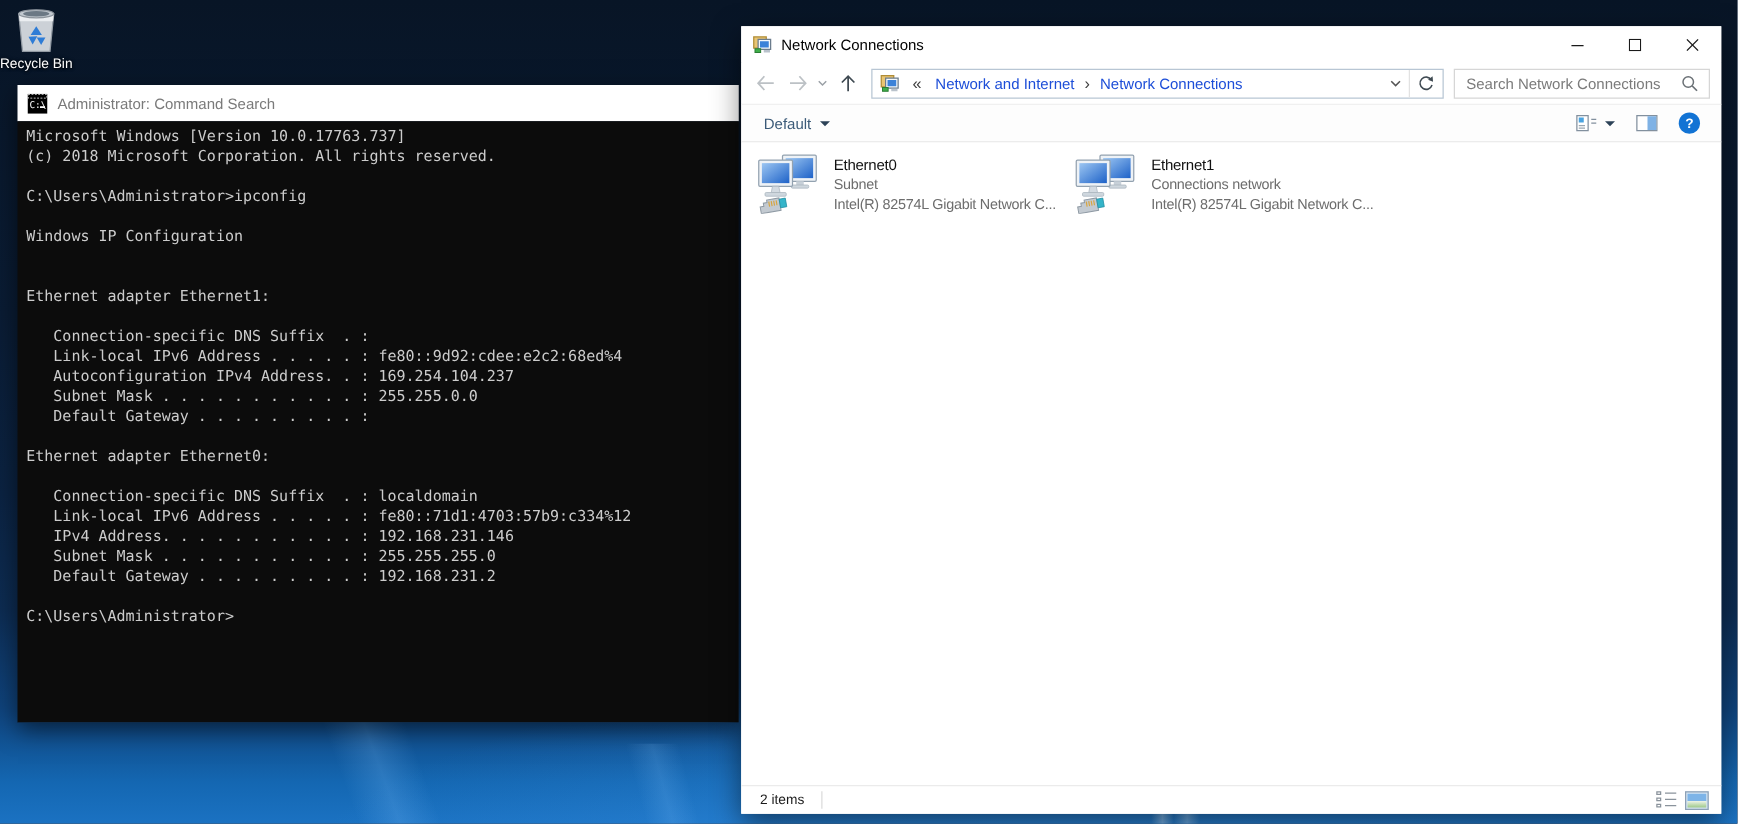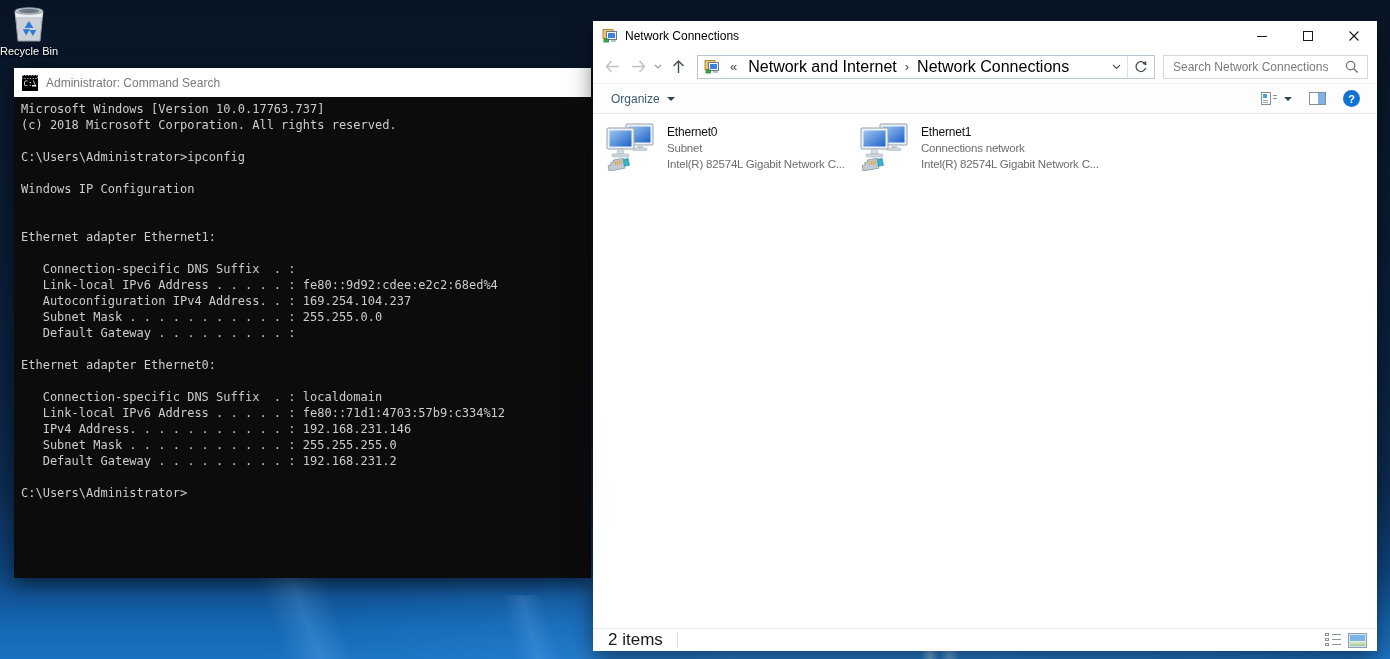--- a/index.html
+++ b/index.html
@@ -49,21 +49,21 @@
   .caption-controls { margin-left:auto; display:flex; height:100%; }
   .cap-btn { width:46px; height:100%; display:flex; align-items:center; justify-content:center; }
 
   .navbar { height:33px; flex:none; display:flex; align-items:center; padding:0 9px 0 6px; background:#fff; }
   .nav-btn { width:26px; height:26px; display:flex; align-items:center; justify-content:center; flex:none; }
   .nav-chevron { width:14px; height:26px; display:flex; align-items:center; justify-content:center; flex:none; }
   .addressbar { flex:1; height:24px; margin-left:6px; border:1px solid #b8c6d4; background:#fff;
                 display:flex; align-items:center; padding-left:4px; min-width:0; }
   .addr-icon { width:16px; height:16px; margin:0 5px 0 2px; flex:none; }
   .crumb-collapsed { font-size:13px; color:#404040; padding:0 5px; }
-  .crumb { font-size:16px; color:#000000; padding:0 6px; white-space:nowrap; }
+  .crumb { font-size:12px; color:#1d4ed8; padding:0 6px; white-space:nowrap; }
   .crumb-sep { font-size:13px; color:#404040; padding:0 2px; }
   .addr-spacer { flex:1; }
   .addr-drop { width:22px; height:22px; display:flex; align-items:center; justify-content:center; flex:none; }
   .addr-divider { width:1px; height:22px; background:#e2e2e2; flex:none; }
   .refresh-btn { width:26px; height:22px; display:flex; align-items:center; justify-content:center; flex:none; }
   .searchbox { width:205px; height:24px; margin-left:8px; border:1px solid #d6d6d6; background:#fff;
                display:flex; align-items:center; flex:none; }
   .searchbox input { flex:1; border:none; outline:none; font-family:"Liberation Sans",sans-serif;
                      font-size:12px; color:#0369a1; padding:0 0 0 9px; min-width:0; background:transparent; }
   .searchbox input::placeholder { color:#7b7b7b; }
@@ -94,21 +94,21 @@
   .net-item { position:absolute; top:7px; display:flex; width:246px; cursor:default;align-items:center; }
   .net-item.pos1 { left:13px; }
   .net-item.pos2 { left:267px; }
   .net-item-icon { width:48px; height:48px; flex:none; }
   .net-item-text { margin-left:13px; margin-top:3px; min-width:0; }
   .net-name { font-size:12px; color:#111; line-height:16px; letter-spacing:-0.2px; white-space:nowrap; }
   .net-sub { font-size:11.5px; color:#6d6d6d; line-height:16px; letter-spacing:-0.2px; white-space:nowrap; }
 
   .statusbar { height:23px; flex:none; display:flex; align-items:center; padding:0 10px 0 15px;
                border-top:1px solid #ebebeb; background:#fff; }
-  .status-count { font-size:17px; color:#1a1a1a;text-align:right; }
+  .status-count { font-size:11px; color:#1a1a1a;text-align:right; }
   .status-divider { width:1px; height:14px; background:#dcdcdc; margin-left:14px; }
   .status-views { margin-left:auto; display:flex; align-items:center; gap:6px; }
   .sv-list { width:17px; height:14px; position:relative; }
   .sv-list i { position:absolute; left:0; width:4px; height:3px; border:1px solid #8a939c; background:#fff; }
   .sv-list i:nth-child(1){ top:0; } .sv-list i:nth-child(2){ top:5px; } .sv-list i:nth-child(3){ top:10px; }
   .sv-list b { position:absolute; left:7px; width:9px; height:1px; background:#8a939c; }
   .sv-list b:nth-child(4){ top:1px; } .sv-list b:nth-child(5){ top:6px; } .sv-list b:nth-child(6){ top:11px; }
   .sv-thumb { width:19px; height:15px; border:1px solid #8ca0b5; background:#d4e4f2; position:relative; overflow:hidden; }
   .sv-thumb .sky { position:absolute; inset:1px; background:linear-gradient(180deg,#7db4e8 55%, #e8f0e0 56%, #9ec98a 100%); }
 
@@ -259,21 +259,21 @@
       <input type="text" placeholder="Search Network Connections" style="">
       <svg class="search-icon" viewBox="0 0 14 14">
         <circle cx="5.6" cy="5.6" r="4.2" fill="none" stroke="#6b7176" stroke-width="1.2"></circle>
         <line x1="8.8" y1="8.8" x2="12.6" y2="12.6" stroke="#6b7176" stroke-width="1.4"></line>
       </svg>
     </div>
   </div>
 
   <div class="toolbar">
     <div class="organize">
-      <span class="organize-label">Organize</span>
+      <span class="organize-label">Default</span>
       <span class="caret-down"></span>
     </div>
     <div class="toolbar-right">
       <div class="views-icon">
         <i class="views-box"></i>
         <i class="views-pic"></i>
         <i class="views-l1"></i>
           <i class="views-l2"></i>
         <i class="views-r1"></i>
           <i class="views-r2"></i>

